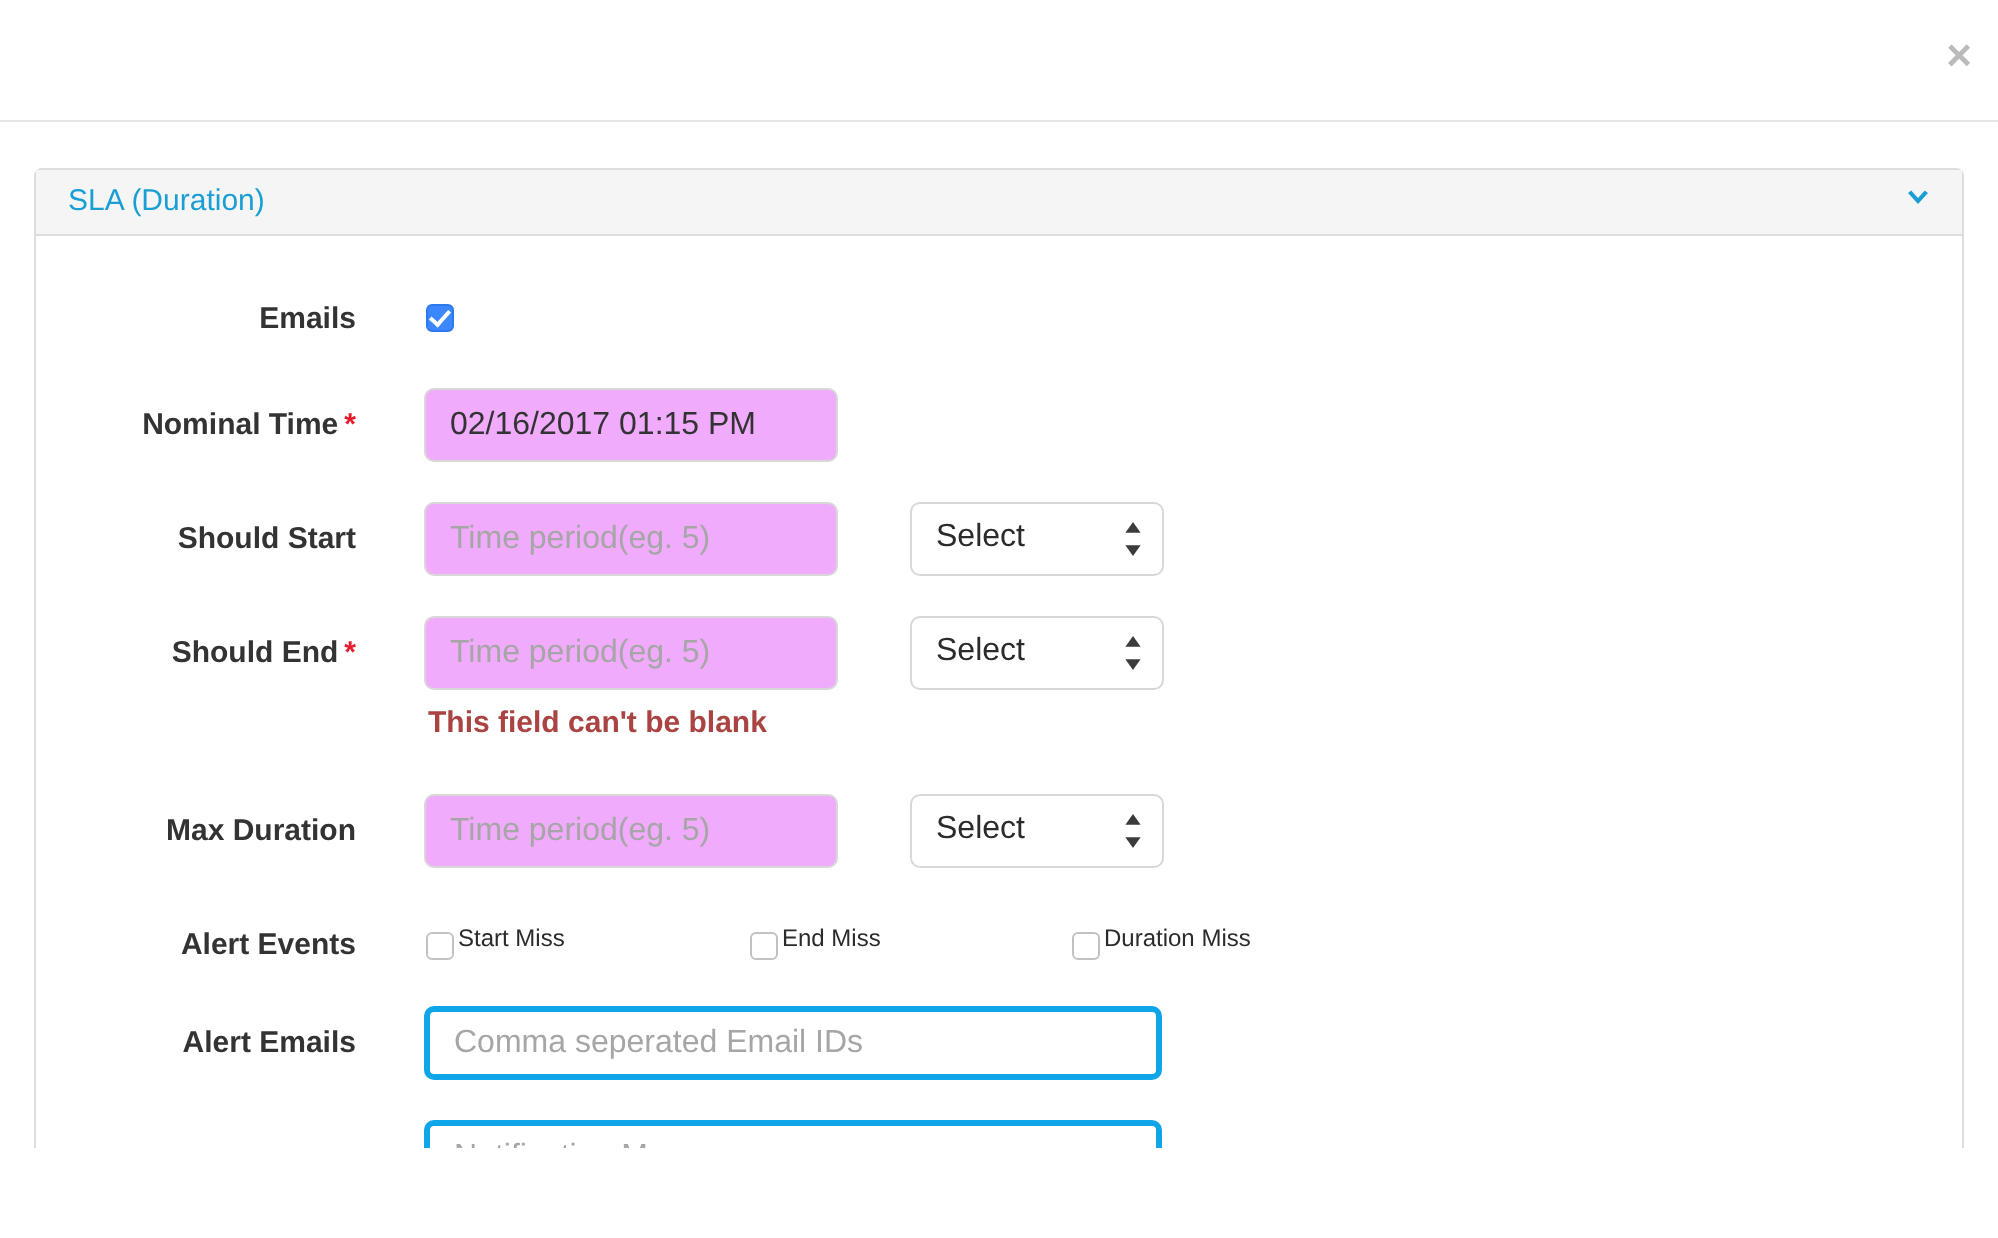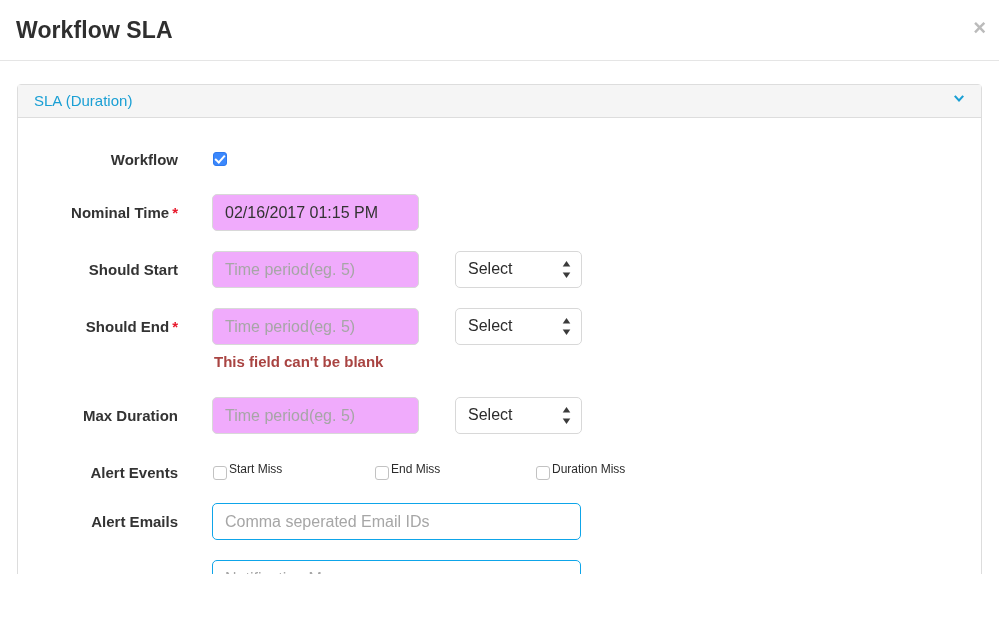--- a/index.html
+++ b/index.html
@@ -144,21 +144,21 @@
     font-family: "Liberation Sans", sans-serif;
     outline: none;
   }
   .txt-input::placeholder { color: #a6a6a6; }
 
   .wide-input {
     position: absolute;
     left: 194px;
     width: 369px;
     height: 37px;
-    border: 1px solid #0ea5e9;
+    border: 3px solid #0ea5e9;
     border-radius: 5px;
     background: #ffffff;
     box-sizing: border-box;
     font-size: 16px;
     color: #333333;
     padding: 0 12px;
     font-family: "Liberation Sans", sans-serif;
     outline: none;
   }
   .wide-input::placeholder { color: #a6a6a6; }
@@ -284,41 +284,40 @@
     border: 1px solid #4cae4c;
     color: #ffffff;
   }
 </style>
 </head>
 <body>
 
 <div class="modal">
 
   <div class="modal-header">
-    <div class="modal-title">Workflow SLA</div>
     <button class="close-btn">×</button>
   </div>
 
   <div class="modal-body">
 
     <div class="panel">
 
       <div class="panel-heading">
         <div class="panel-title">SLA (Duration)</div>
         <div class="panel-toggle">
           <svg width="16" height="16" viewBox="0 0 16 16">
             <path d="M3 5.5 L8 11 L13 5.5 L11.4 4.3 L8 8 L4.6 4.3 Z" fill="#1a9fd4"></path>
           </svg>
         </div>
       </div>
 
       <div class="panel-body">
 
         <div class="form-row" style="top:24px;">
-          <div class="form-label" style="top:8px;">Workflow</div>
+          <div class="form-label" style="top:8px;">Emails</div>
           <div class="chk-native chk-on" style="left:195px; top:10px;"></div>
         </div>
 
         <div class="form-row" style="top:76px;">
           <div class="form-label" style="top:9px;"><span>Nominal Time</span><span class="req">*</span></div>
           <input class="txt-input" type="text" style="top: 0px;" value="02/16/2017 01:15 PM">
         </div>
 
         <div class="form-row" style="top:133px;">
           <div class="form-label" style="top:9px;">Should Start</div>

